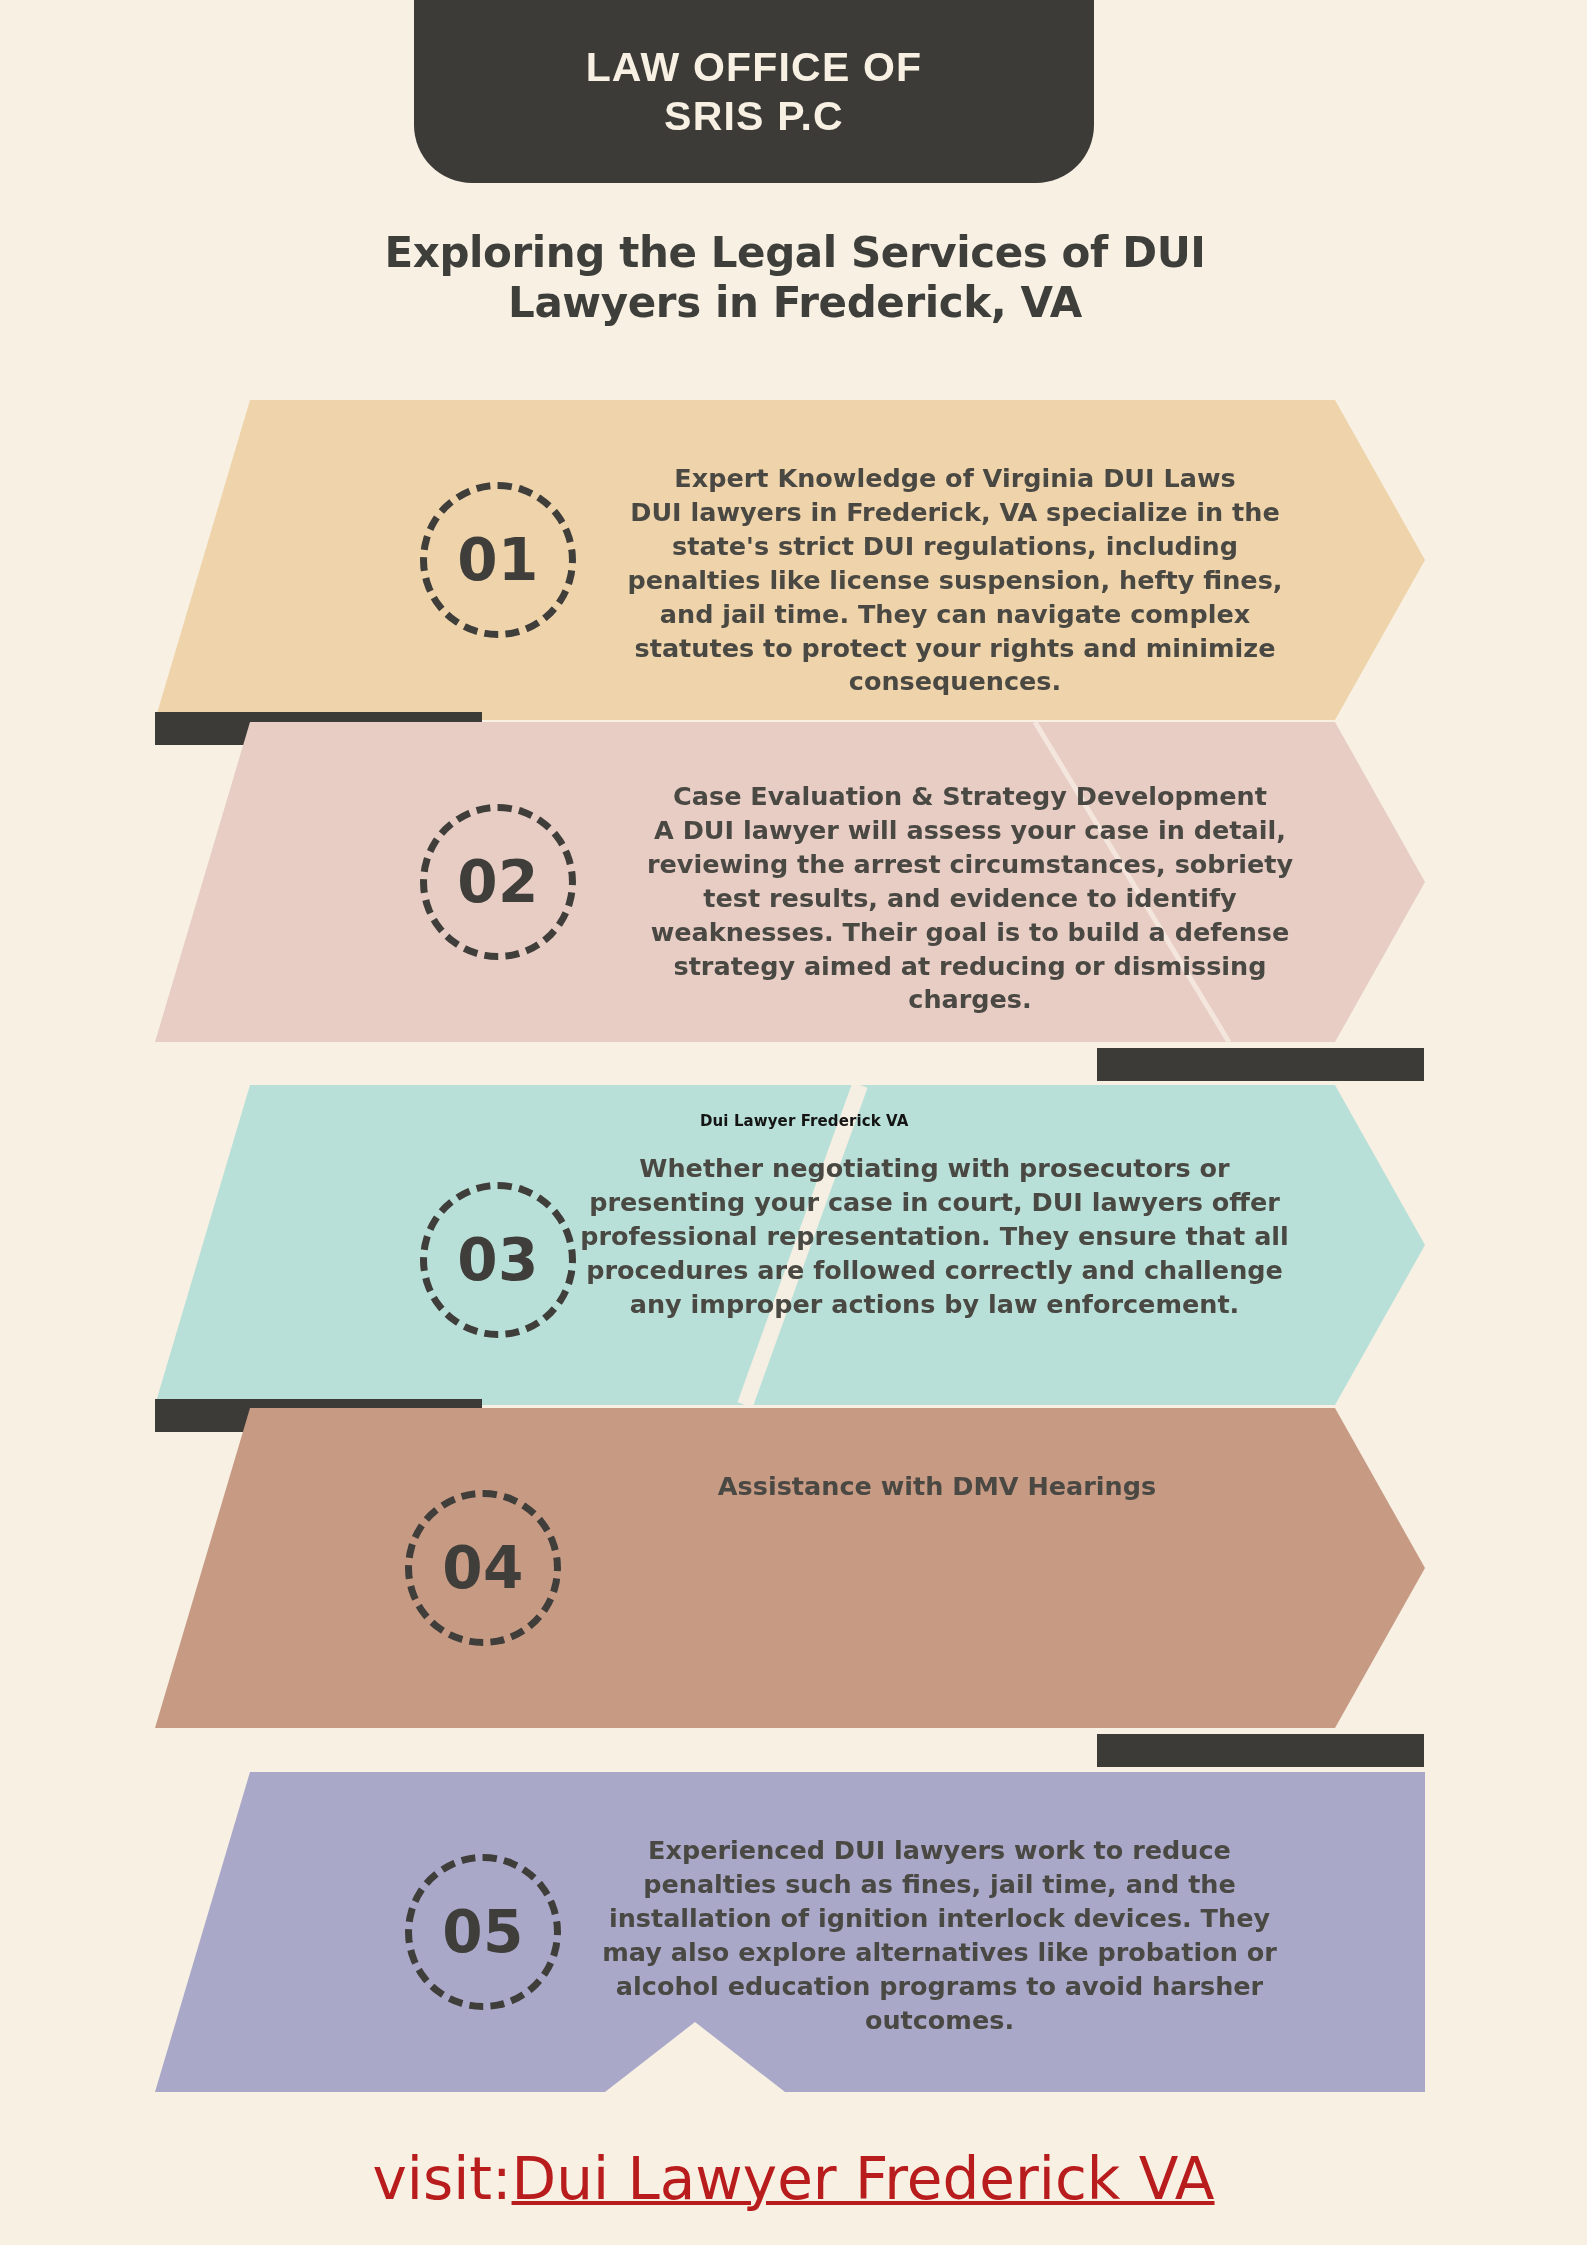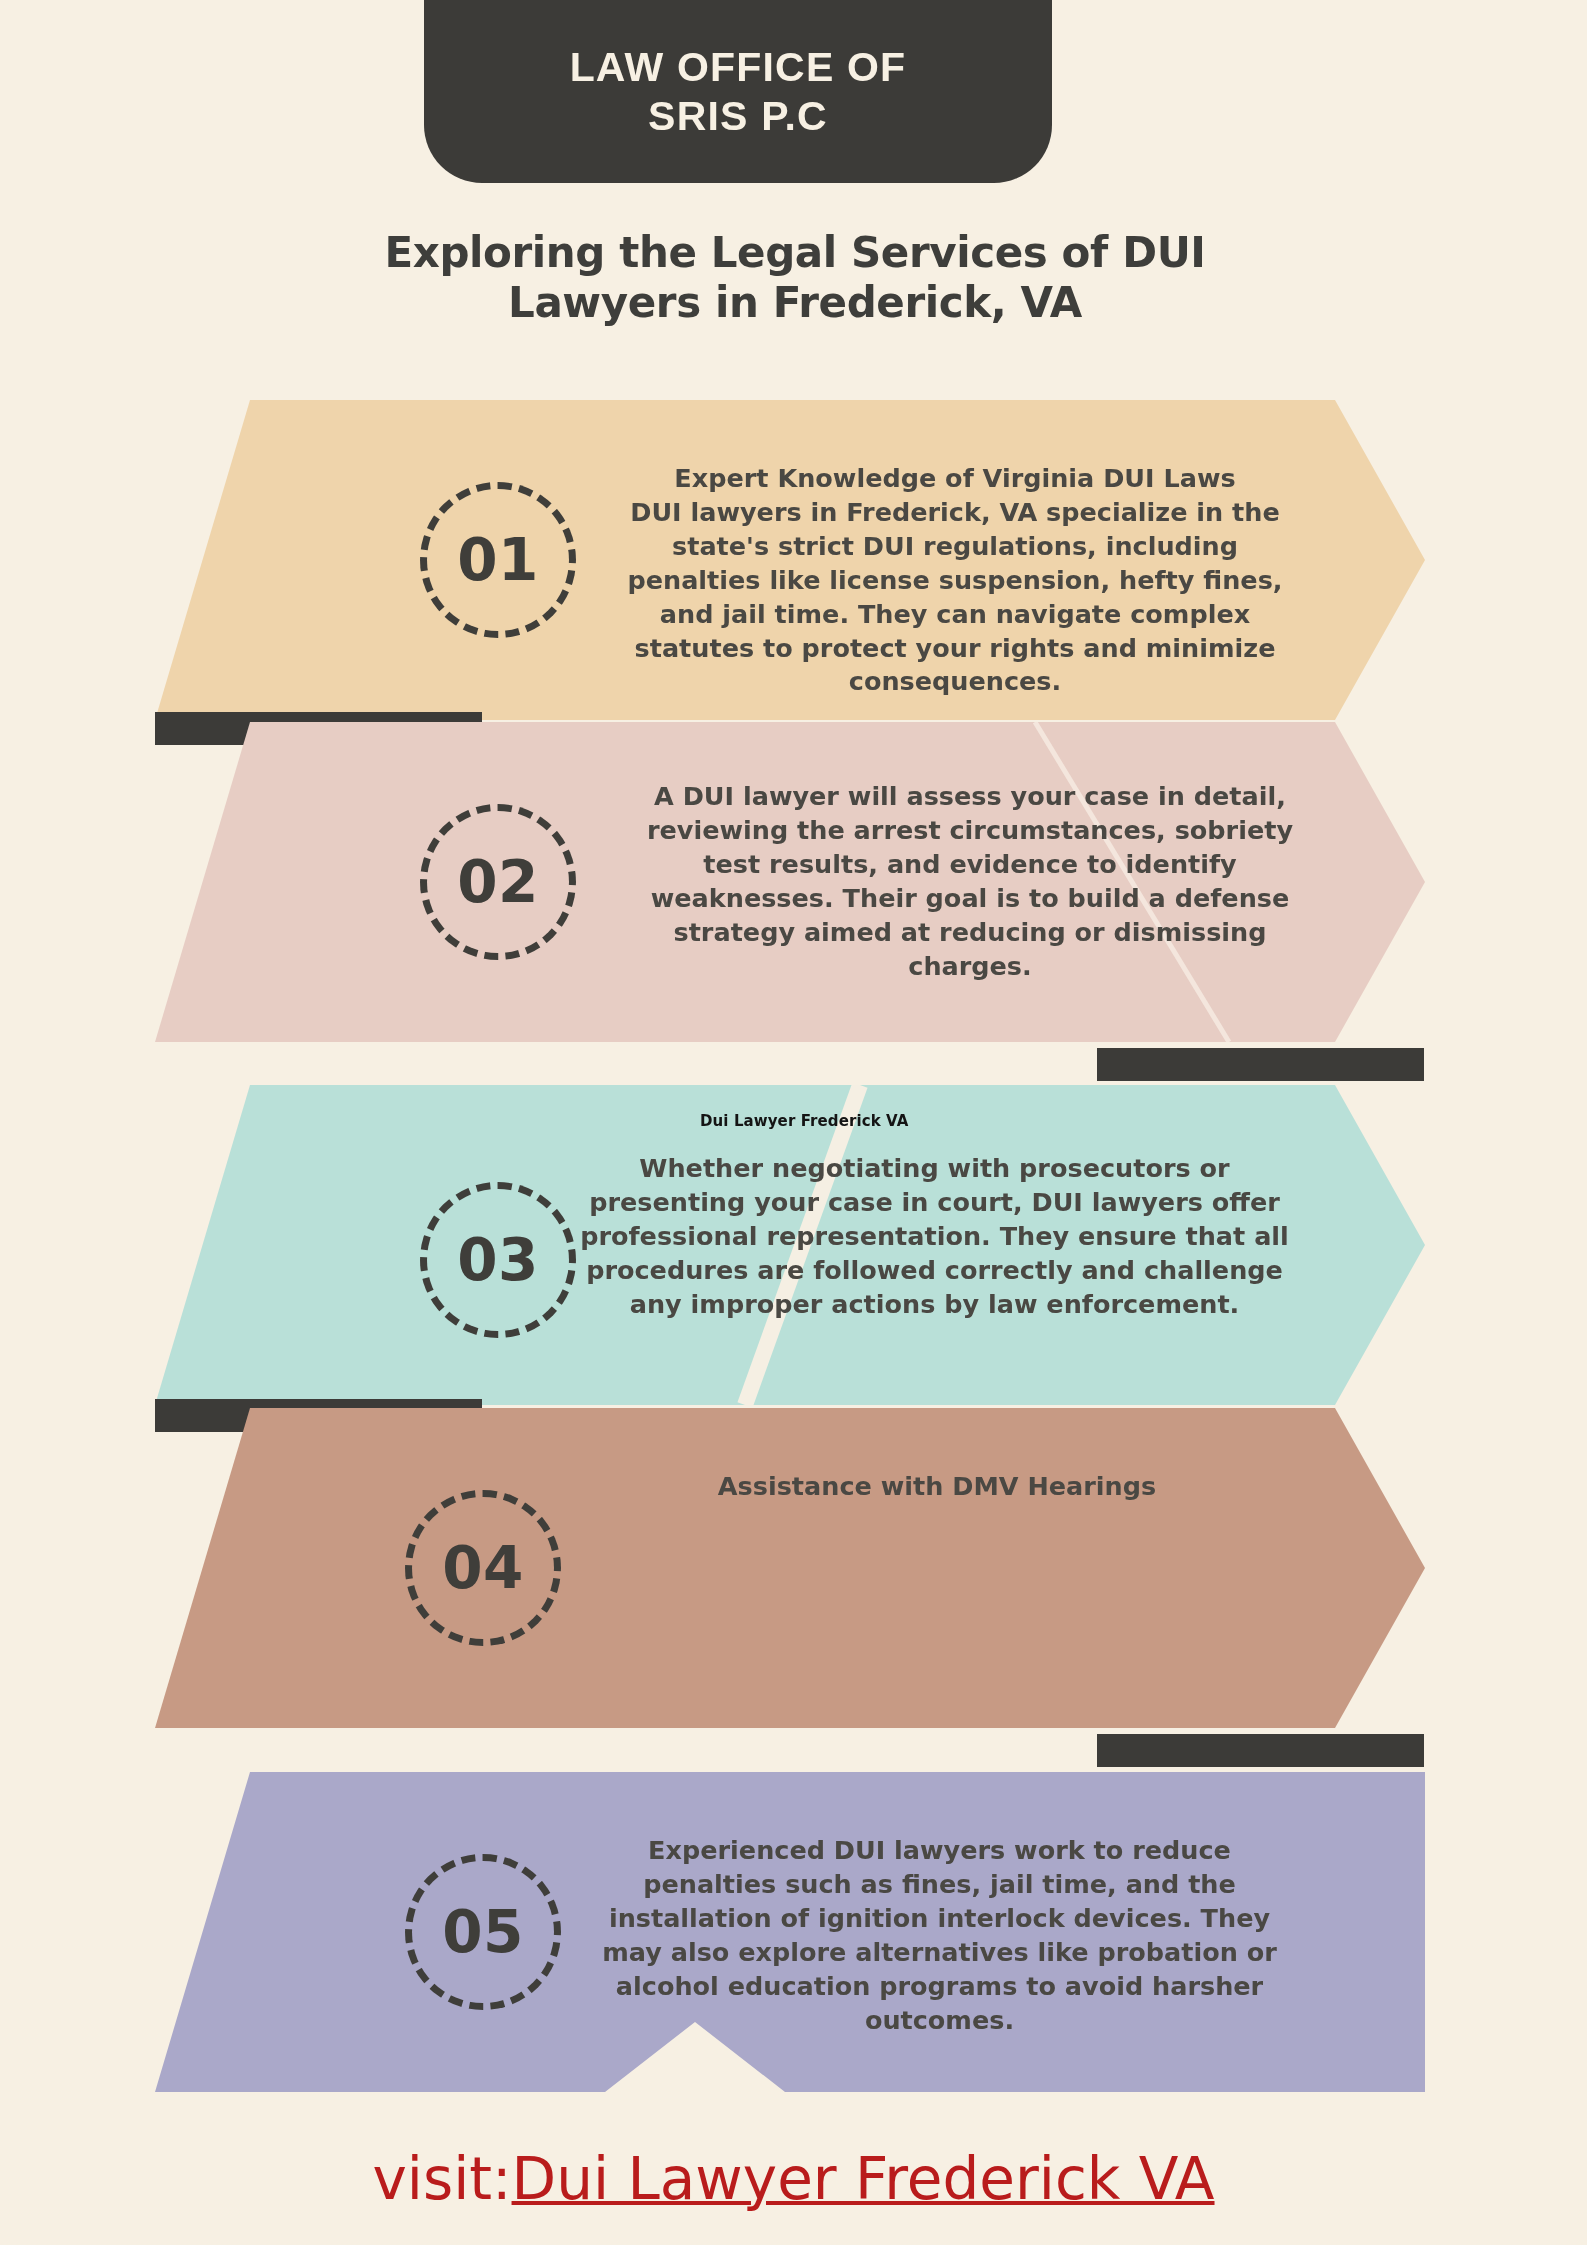--- a/index.html
+++ b/index.html
@@ -6,21 +6,21 @@
   html,body { background:#f7f0e3; }
   body {
     width:1587px; height:2245px;
     position:relative; overflow:hidden;
     font-family:"Liberation Sans", sans-serif;
     background:#f7f0e3;
   }
 
   
   #brand-badge{
-    position:absolute; left:424px; top:0px; width:628px; height:183px;
+    position:absolute; left:414px; top:0px; width:680px; height:183px;
     background:#3c3b38;
     border-radius:0 0 58px 58px;
     display:flex; align-items:center; justify-content:center;
   }
   #brand-badge .brand-text{
     color:#f7f0e3; font-weight:bold; font-size:41px; line-height:1.18;
     letter-spacing:1.2px; text-align:center;
     text-transform:uppercase;
     font-family:"Liberation Sans", sans-serif;
   }
@@ -123,20 +123,21 @@
     <div class="banner">
       <svg viewBox="0 0 1270 320" preserveAspectRatio="none">
         <path d="M 95 0 L 1180 0 L 1270 160 L 1180 320 L 0 320 Z" fill="#e7cdc4"></path>
         <path d="M 880 0 L 1074 320" stroke="#f4e6dd" stroke-width="5" fill="none"></path>
       </svg>
     </div>
     <div class="num-circle" style="left:265px; top:82px;">
       <span>02</span>
     </div>
     <div class="step-text" style="left: 465px; top: 58px; width: 700px; color: rgb(74, 72, 67);">
+      <span class="heading">Case Evaluation &amp; Strategy Development</span>
       <span class="body">A DUI lawyer will assess your case in detail, reviewing the arrest circumstances, sobriety test results, and evidence to identify weaknesses. Their goal is to build a defense strategy aimed at reducing or dismissing charges.</span>
     </div>
   </div>
   <div class="connector" style="left: 1097px; top: 1048px; width: 327px; background: rgb(60, 59, 56);"></div>
 
   <div class="step" style="left:155px; top:1085px; width:1270px; height:320px;">
     <div class="banner">
       <svg viewBox="0 0 1270 320" preserveAspectRatio="none">
         <path d="M 95 0 L 1180 0 L 1270 160 L 1180 320 L 0 320 Z" fill="#b9e0d8"></path>
         <path d="M 705 0 L 590 320" stroke="#f5efe3" stroke-width="16" fill="none"></path>

